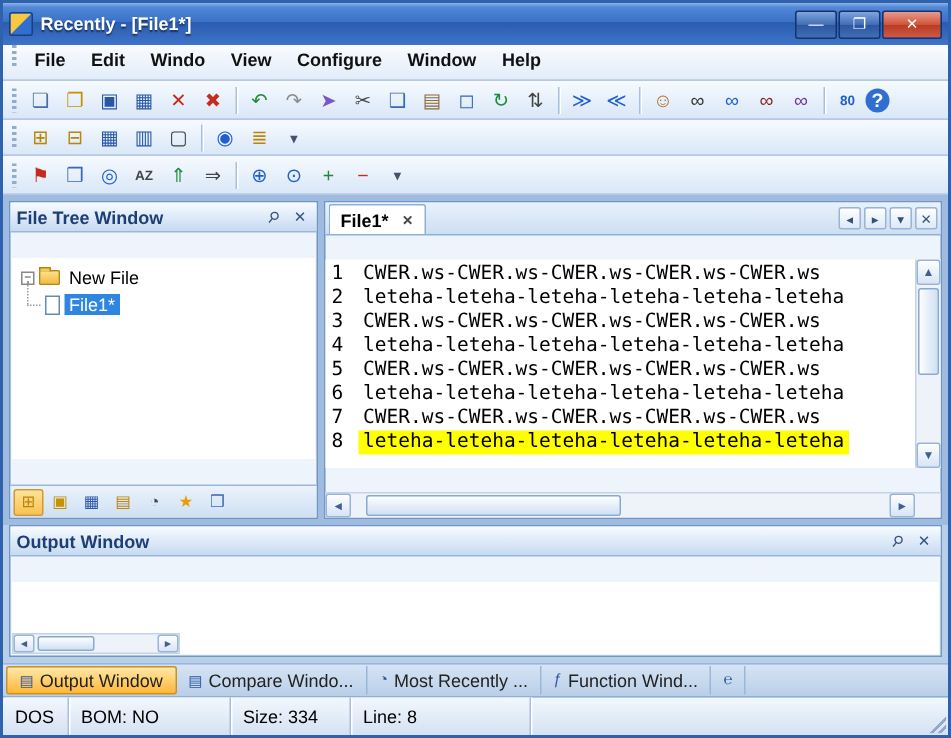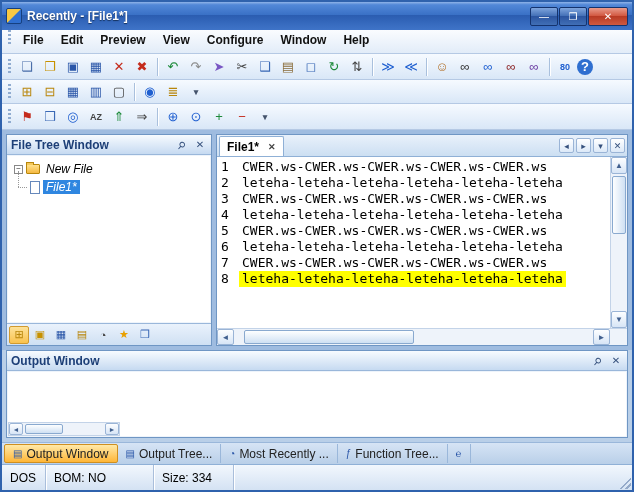--- a/index.html
+++ b/index.html
@@ -29,21 +29,21 @@
     background: linear-gradient(#f6faff,#d9e7f7); border-bottom: 1px solid #b5c9e4; }
   .tb1 { height: 26px; flex: 0 0 26px; } .tb2 { height: 24px; flex: 0 0 24px; } .tb3 { height: 26px; flex: 0 0 26px; }
   .tb-items { display: flex; align-items: center; gap: 1px; }
   .tbtn { min-width: 22px; height: 20px; display: inline-flex; align-items: center; justify-content: center;
     font-size: 13px; border-radius: 2px; }
   .tbtn.small { font-size: 9px; font-weight: bold; }
   .sep { width: 1px; height: 18px; background: #a9c0dd; box-shadow: 1px 0 0 #fff; margin: 0 3px; }
 
   
   .main { flex: 1 1 auto; min-height: 0; display: flex; gap: 4px; padding: 4px; background: #9fbce0; }
-  .dock { background: #eef4fb; border: 1px solid #6f96c4; display: flex; flex-direction: column; min-height: 0; }
+  .dock { background: #eef4fb; border: 1px solid #6f96c4; display: flex; flex-direction: column; min-height: 0; gap: 16px; }
   .dock-header { height: 20px; flex: 0 0 20px; display: flex; align-items: center; gap: 4px; padding: 0 4px;
     background: linear-gradient(#f7fbff,#c6daf1); border-bottom: 1px solid #9ab7da; }
   .dock-title { flex: 1; font-weight: bold; color: #1d3f77; white-space: nowrap; overflow: hidden; }
   .dock-btn { width: 14px; height: 14px; display: flex; align-items: center; justify-content: center;
     font-size: 10px; color: #35507c; }
   .pin-rot { transform: rotate(40deg); }
 
   
   .filetree { width: 206px; flex: 0 0 206px; }
   .tree-body { flex: 1; background: #fff; margin: 1px; overflow: hidden; padding: 4px 2px; }
@@ -51,21 +51,21 @@
   .expander { width: 9px; height: 9px; margin-left: 4px; border: 1px solid #888; background: #fff;
     display: flex; align-items: center; justify-content: center; font-size: 8px; line-height: 1; color: #333; }
   .tree-row.child { padding-left: 20px; position: relative; }
   .tree-row.child::before { content: ""; position: absolute; left: 8px; top: -7px; height: 16px; border-left: 1px dotted #999; }
   .tree-row.child::after  { content: ""; position: absolute; left: 8px; top: 9px; width: 9px; border-top: 1px dotted #999; }
   .folder-icon { width: 14px; height: 10px; background: linear-gradient(#ffe08a,#f5b942);
     border: 1px solid #b8860b; border-radius: 1px; position: relative; }
   .folder-icon::before { content: ""; position: absolute; top: -3px; left: -1px; width: 6px; height: 2px;
     background: #f5c95a; border: 1px solid #b8860b; border-bottom: none; }
   .file-icon { width: 10px; height: 13px; background: #fff; border: 1px solid #6688bb; }
-  .tree-label { padding: 0 3px; white-space: nowrap; font-style: italic; }
+  .tree-label { padding: 0 3px; white-space: nowrap; }
   .tree-label.selected { background: #2f86e0; color: #fff; }
   .tree-footer { height: 22px; flex: 0 0 22px; display: flex; align-items: center; gap: 1px; padding: 0 2px;
     background: linear-gradient(#eaf2fc,#cfe0f3); border-top: 1px solid #9ab7da; }
   .ftbtn { width: 20px; height: 18px; display: flex; align-items: center; justify-content: center;
     font-size: 11px; border: 1px solid transparent; border-radius: 2px; }
   .ftbtn.active { background: linear-gradient(#fde29a,#f9c24e); border-color: #d19a2f; }
 
   
   .editor-dock { flex: 1; min-width: 0; }
   .tabbar { height: 22px; flex: 0 0 22px; display: flex; align-items: flex-end; padding-left: 2px; position: relative;
@@ -135,21 +135,21 @@
         <span class="wbtn maximize-button">❐</span>
         <span class="wbtn close-button">✕</span>
       </span>
   </div>
 
   <div class="menubar">
     <span class="grip"></span>
     <span class="tb-items" id="menu-items">
         <span class="menu-item">File</span>
         <span class="menu-item">Edit</span>
-        <span class="menu-item">Preview</span>
+        <span class="menu-item">Windo</span>
         <span class="menu-item">View</span>
         <span class="menu-item">Configure</span>
         <span class="menu-item">Window</span>
         <span class="menu-item">Help</span>
       </span>
   </div>
 
   <div class="toolbar tb1">
     <span class="grip"></span>
     <span class="tb-items" id="tb1">
@@ -331,37 +331,38 @@
     </div>
   </div>
 
   <div class="btabs" id="btabs">
       <div class="btab active">
         <span class="bticon">▤</span>
         <span>Output Window</span>
       </div>
       <div class="btab">
         <span class="bticon">▤</span>
-        <span>Output Tree...</span>
+        <span>Compare Windo...</span>
       </div>
       <div class="btab">
         <span class="bticon">◔</span>
         <span>Most Recently ...</span>
       </div>
       <div class="btab">
         <span class="bticon">ƒ</span>
-        <span>Function Tree...</span>
+        <span>Function Wind...</span>
       </div>
       <div class="btab">
         <span class="bticon">℮</span>
       </div>
     </div>
 
   <div class="statusbar">
     <div style="display:flex" id="status-segs">
         <div class="seg seg-format">DOS</div>
         <div class="seg seg-bom">BOM: NO</div>
         <div class="seg seg-size">Size: 334</div>
+        <div class="seg seg-line">Line: 8</div>
       </div>
     <span class="grip-corner"></span>
   </div>
 
 </div>
 
 </body></html>

